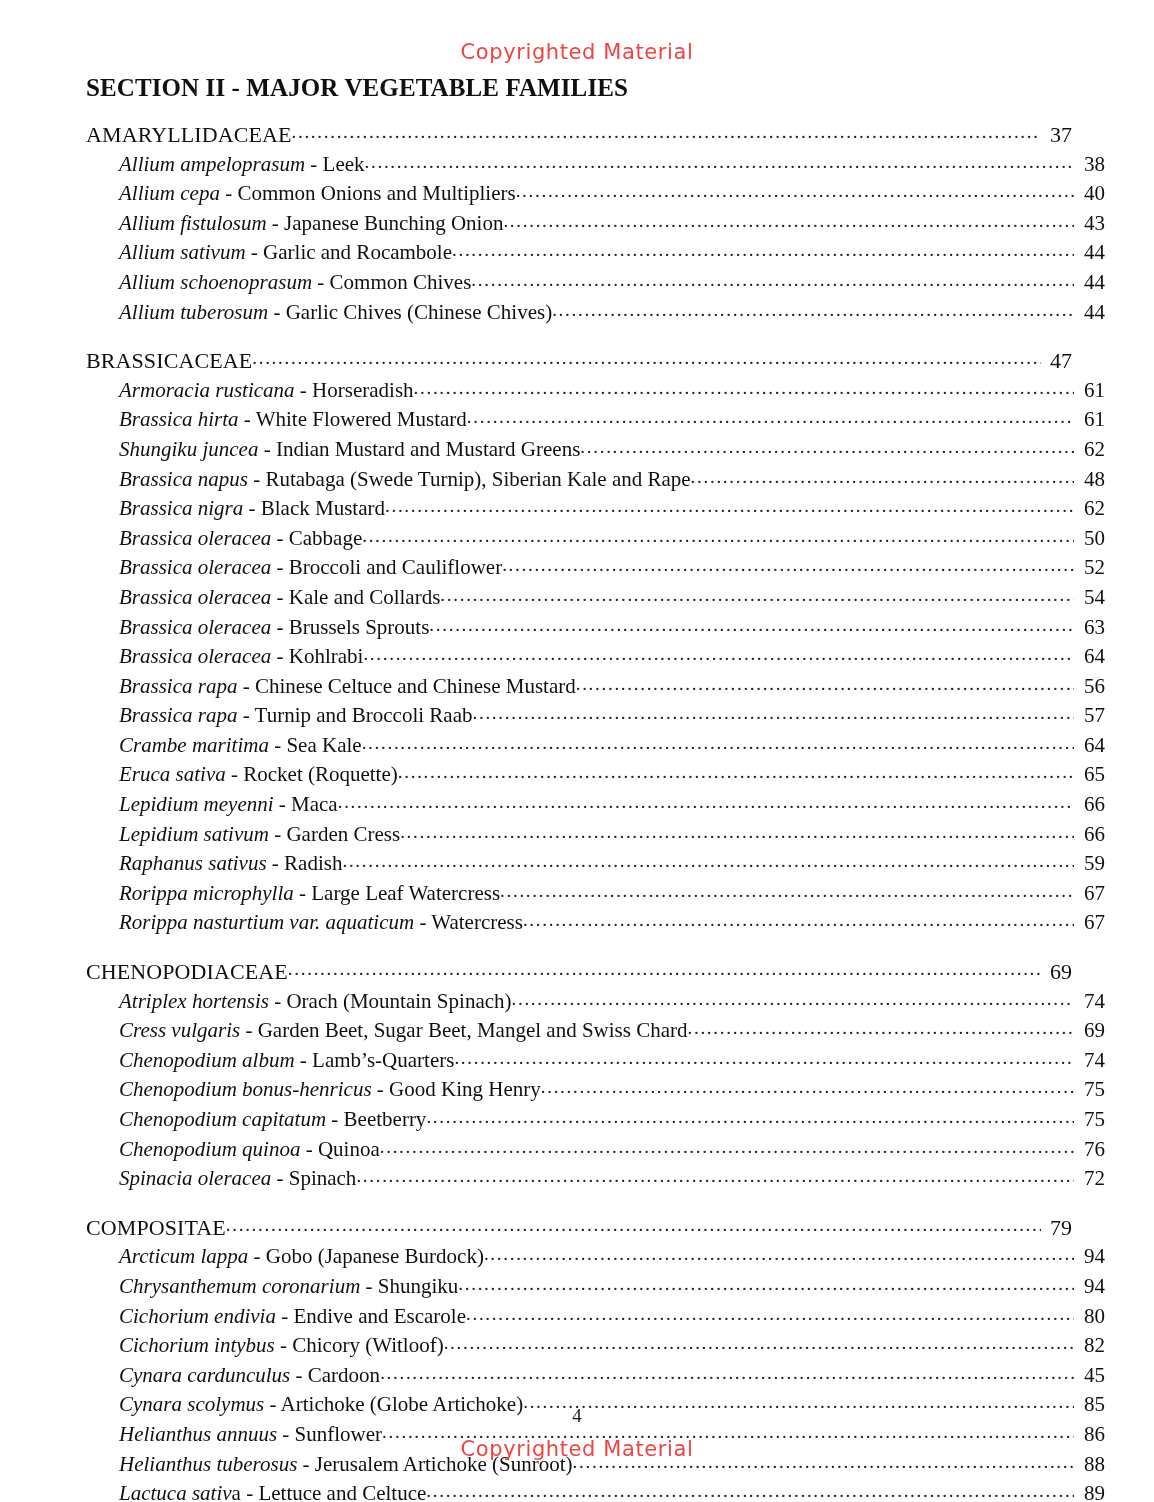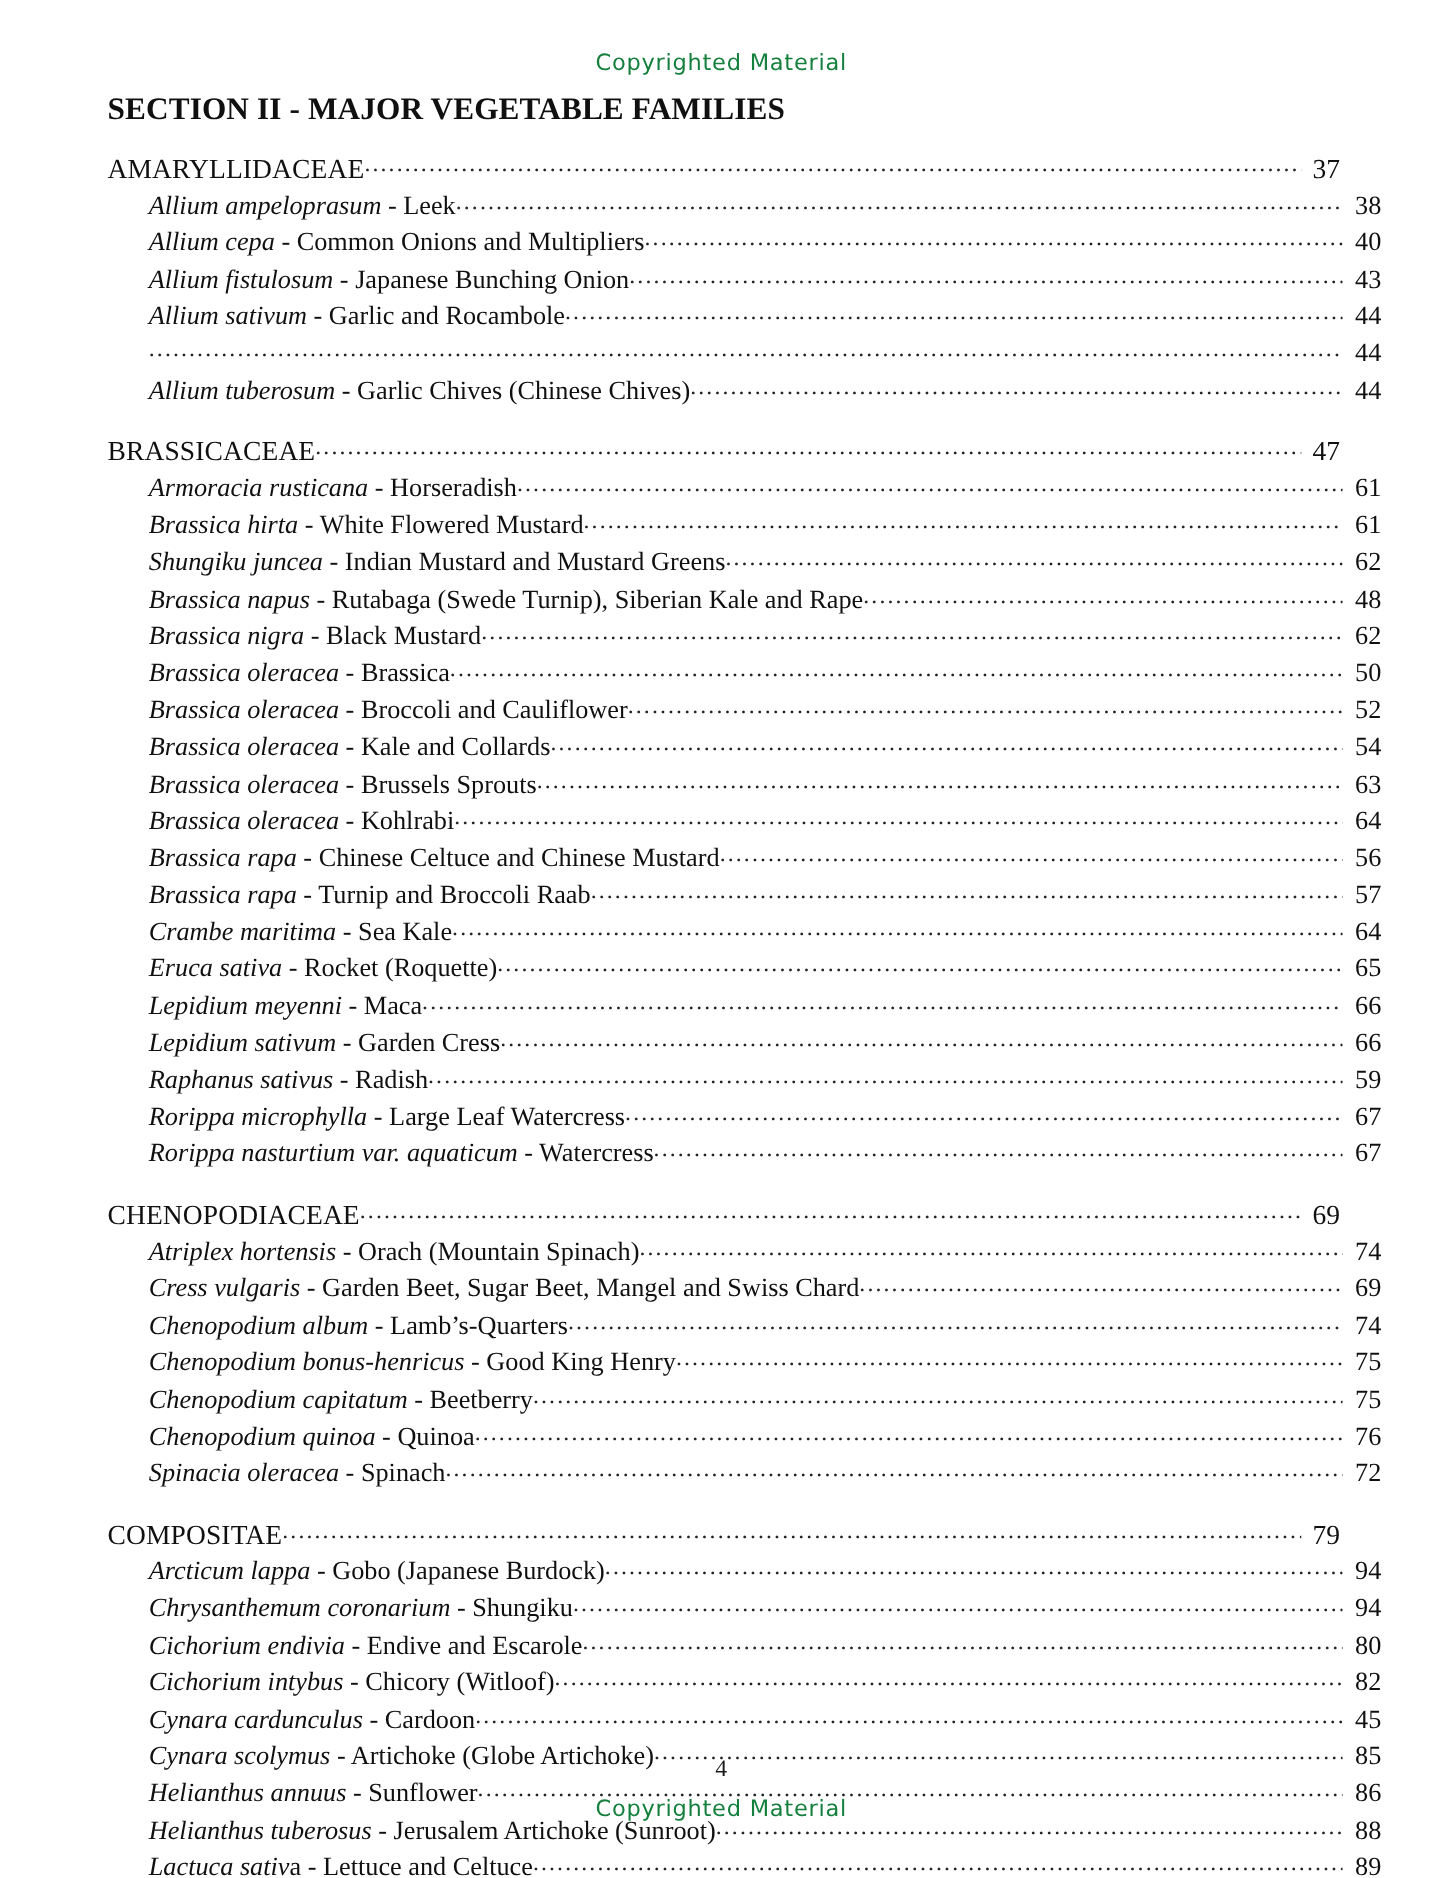--- a/index.html
+++ b/index.html
@@ -23,23 +23,23 @@
     box-sizing: border-box;
   }
 
   
   .watermark {
     position: absolute;
     left: 0;
     width: 1154px;
     text-align: center;
     font-family: "DejaVu Sans", "Liberation Sans", sans-serif;
-    font-size: 18px;
+    font-size: 21px;
     letter-spacing: 0.6px;
-    color: #15803d;
+    color: #ef4444;
     user-select: none;
   }
   .watermark-top { top: 40px; }
   .watermark-bottom { top: 1437px; }
 
   .page-number {
     position: absolute;
     left: 0;
     top: 1405px;
     width: 1154px;
@@ -150,20 +150,21 @@
           <span class="label"><span class="sci">Allium fistulosum</span><span class="sep"> - </span><span class="common">Japanese Bunching Onion</span></span>
           <span class="leader"></span>
           <span class="pageno">43</span>
         </div>
         <div class="row species">
           <span class="label"><span class="sci">Allium sativum</span><span class="sep"> - </span><span class="common">Garlic and Rocambole</span></span>
           <span class="leader"></span>
           <span class="pageno">44</span>
         </div>
         <div class="row species">
+          <span class="label"><span class="sci">Allium schoenoprasum</span><span class="sep"> - </span><span class="common">Common Chives</span></span>
           <span class="leader"></span>
           <span class="pageno">44</span>
         </div>
         <div class="row species">
           <span class="label"><span class="sci">Allium tuberosum</span><span class="sep"> - </span><span class="common">Garlic Chives (Chinese Chives)</span></span>
           <span class="leader"></span>
           <span class="pageno">44</span>
         </div>
       </div>
       <div class="family-block">
@@ -191,21 +192,21 @@
           <span class="label"><span class="sci">Brassica napus</span><span class="sep"> - </span><span class="common">Rutabaga (Swede Turnip), Siberian Kale and Rape</span></span>
           <span class="leader"></span>
           <span class="pageno">48</span>
         </div>
         <div class="row species">
           <span class="label"><span class="sci">Brassica nigra</span><span class="sep"> - </span><span class="common">Black Mustard</span></span>
           <span class="leader"></span>
           <span class="pageno">62</span>
         </div>
         <div class="row species">
-          <span class="label"><span class="sci">Brassica oleracea</span><span class="sep"> - </span><span class="common">Brassica</span></span>
+          <span class="label"><span class="sci">Brassica oleracea</span><span class="sep"> - </span><span class="common">Cabbage</span></span>
           <span class="leader"></span>
           <span class="pageno">50</span>
         </div>
         <div class="row species">
           <span class="label"><span class="sci">Brassica oleracea</span><span class="sep"> - </span><span class="common">Broccoli and Cauliflower</span></span>
           <span class="leader"></span>
           <span class="pageno">52</span>
         </div>
         <div class="row species">
           <span class="label"><span class="sci">Brassica oleracea</span><span class="sep"> - </span><span class="common">Kale and Collards</span></span>

